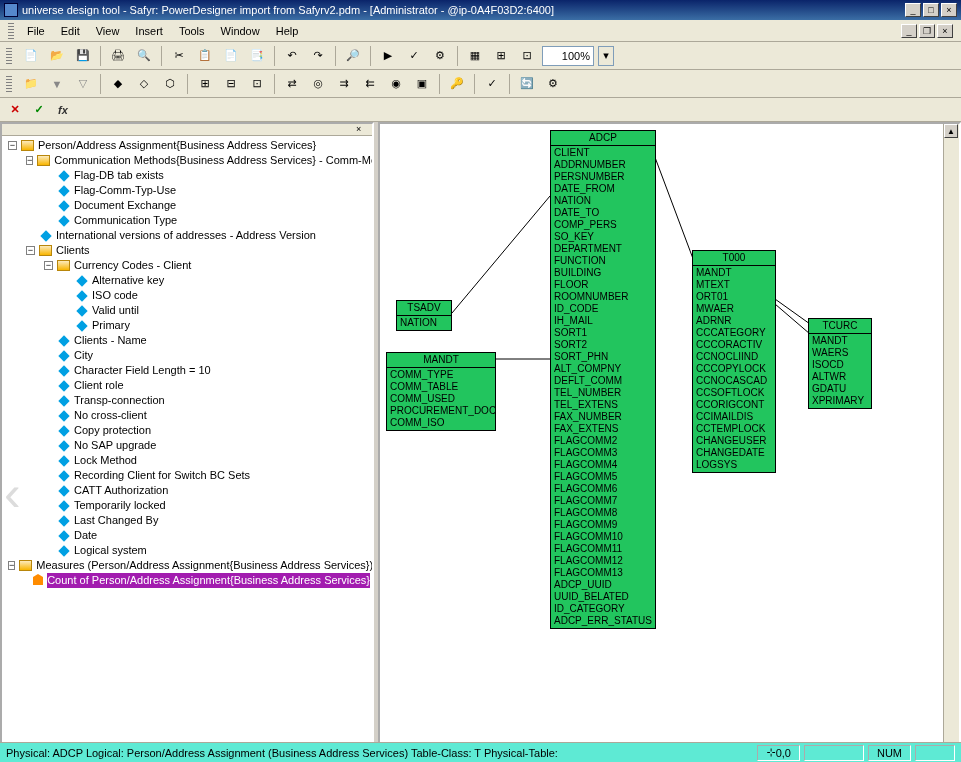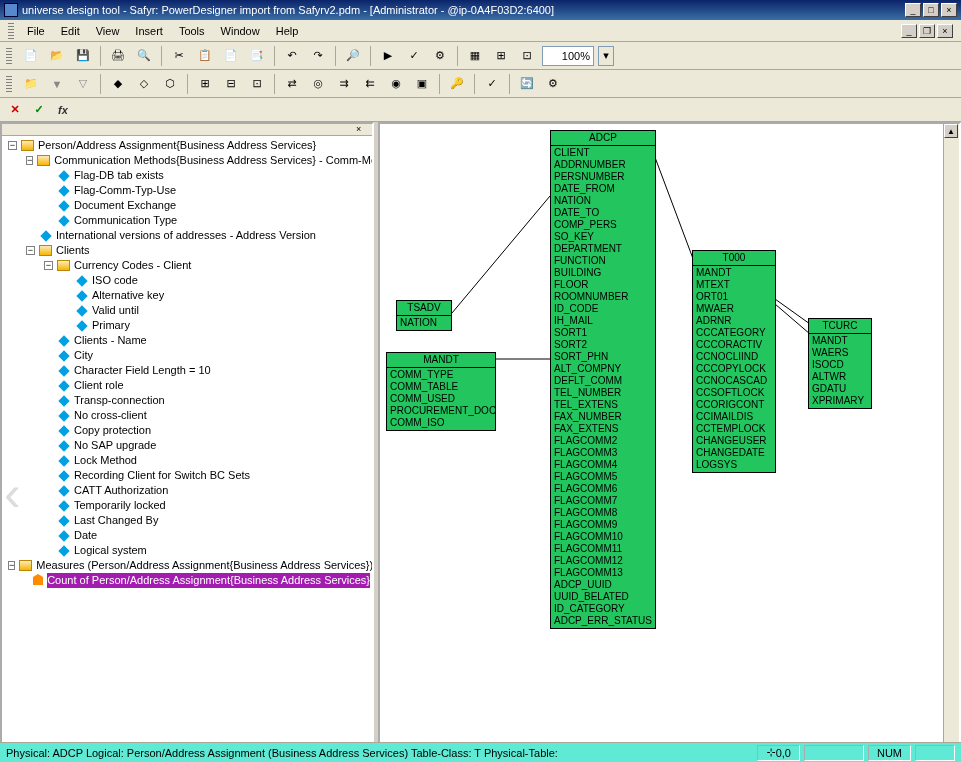--- a/index.html
+++ b/index.html
@@ -196,26 +196,26 @@
           <span>Clients</span>
         </div>
       <div class="tree-node ind-2">
           <span class="exp">−</span>
           <span class="folder-icon"></span>
           <span>Currency Codes - Client</span>
         </div>
       <div class="tree-node ind-3">
           <span class="exp none"></span>
           <span class="dim-icon"></span>
+          <span>Alternative key</span>
+        </div>
+      <div class="tree-node ind-3">
+          <span class="exp none"></span>
+          <span class="dim-icon"></span>
           <span>ISO code</span>
-        </div>
-      <div class="tree-node ind-3">
-          <span class="exp none"></span>
-          <span class="dim-icon"></span>
-          <span>Alternative key</span>
         </div>
       <div class="tree-node ind-3">
           <span class="exp none"></span>
           <span class="dim-icon"></span>
           <span>Valid until</span>
         </div>
       <div class="tree-node ind-3">
           <span class="exp none"></span>
           <span class="dim-icon"></span>
           <span>Primary</span>

